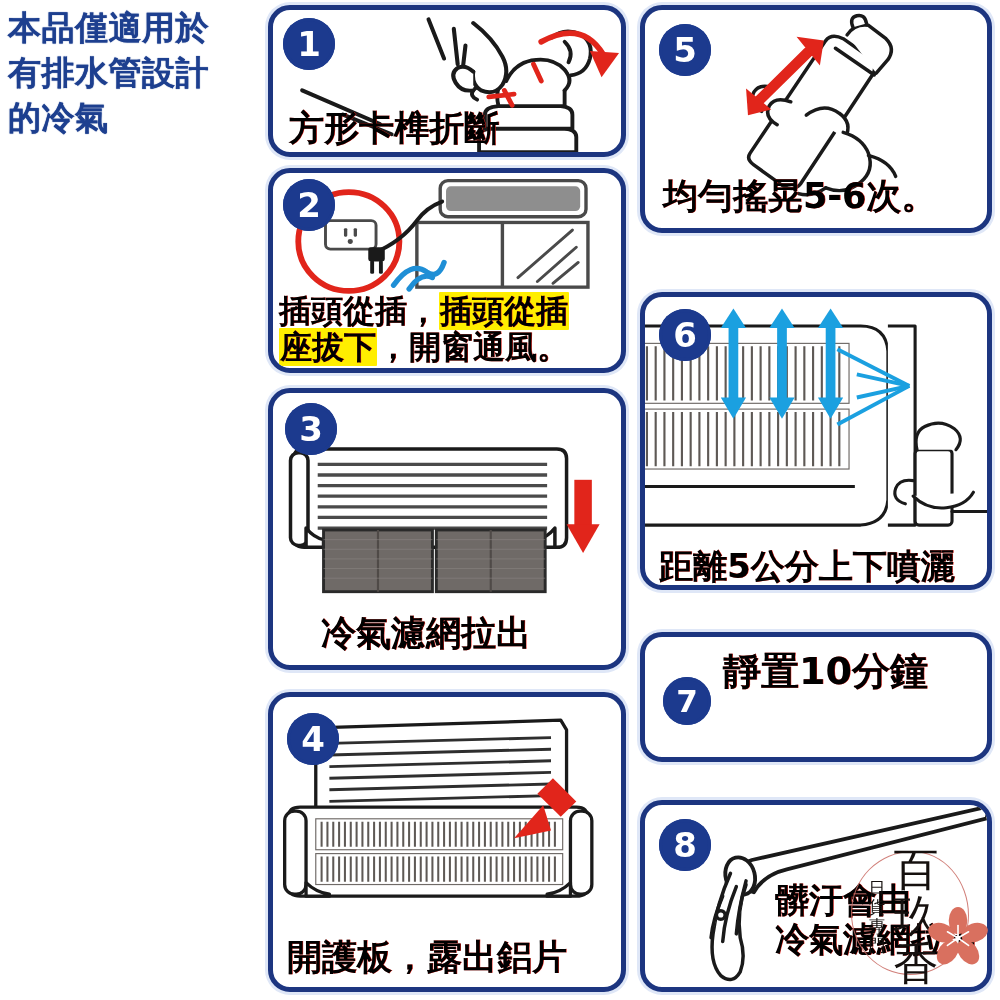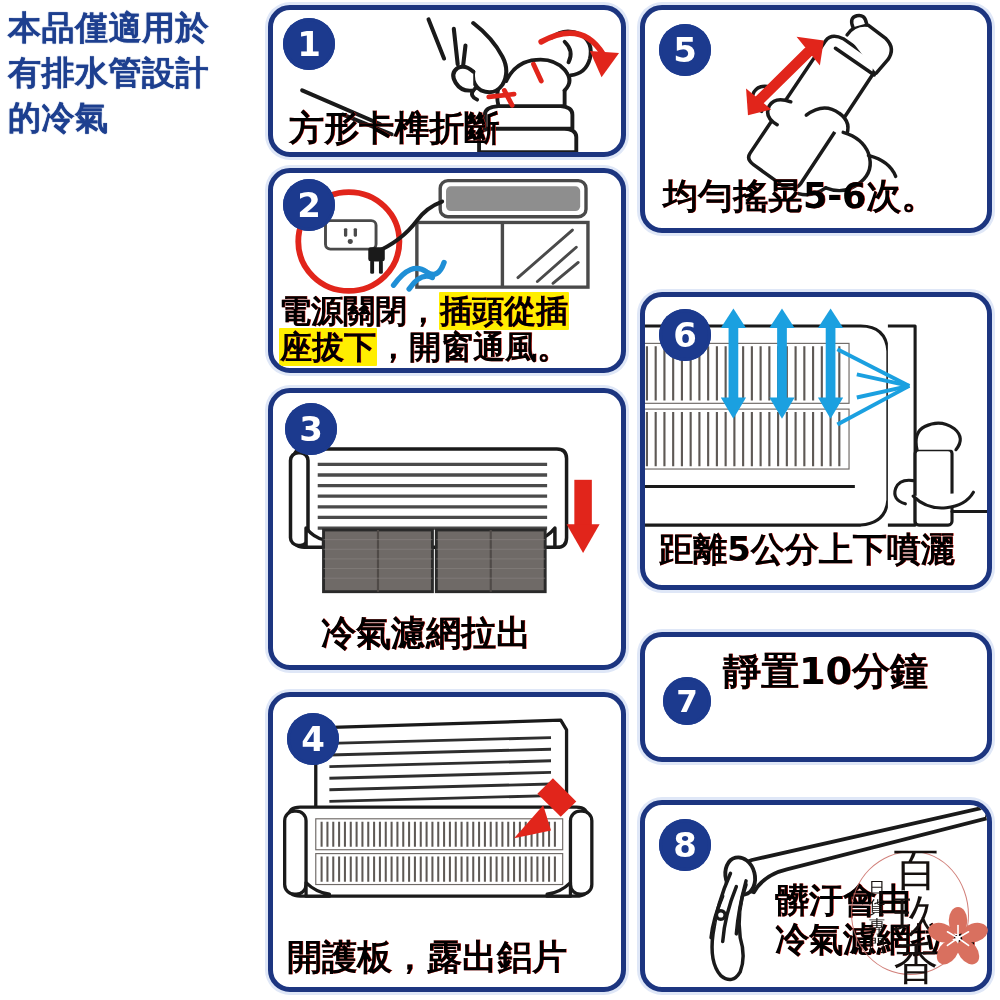--- a/index.html
+++ b/index.html
@@ -240,21 +240,21 @@
           <rect x="100" y="92" width="4" height="14" rx="1.5"></rect>
           <rect x="109" y="92" width="4" height="14" rx="1.5"></rect>
         </g>
       </svg>
     </div>
     <div class="badge sz-lg" style="left:10px; top:6px;">
       <span class="num">2</span>
     </div>
     <div class="caption" style="left:6px; bottom:2px; font-size:32px; line-height:1.12;">
       <span class="cap-line">
-        <span>電源關閉，</span><span class="hl">插頭從插</span>
+        <span>插頭從插，</span><span class="hl">插頭從插</span>
       </span>
       <span class="cap-line">
         <span class="hl">座拔下</span><span>，開窗通風。</span>
       </span>
     </div>
   </div>
 
   <div class="panel" style="left:268px; top:388px; width:358px; height:282px;">
     <div class="art">
       <svg viewBox="0 0 358 282" preserveAspectRatio="none">
@@ -571,21 +571,21 @@
           <path d="M280 158 Q276 140 288 134 Q304 126 318 136 Q330 146 320 158"></path>
           <path d="M276 190 Q262 188 258 198 Q254 210 268 214"></path>
           <path d="M276 206 Q290 220 310 218 Q330 216 338 202"></path>
           <path d="M316 222 L352 222"></path>
         </g>
       </svg>
     </div>
     <div class="badge sz-lg" style="left:14px; top:12px;">
       <span class="num">6</span>
     </div>
-    <div class="caption" style="left:14px; bottom:17px; font-size:34px; line-height:1.08;">
+    <div class="caption" style="left:14px; bottom:0; font-size:34px; line-height:1.08;">
       <span class="cap-line">距離5公分上下噴灑</span>
     </div>
   </div>
 
   <div class="panel" style="left:640px; top:632px; width:352px; height:130px;">
     <div class="badge sz-md" style="left:18px; top:40px;">
       <span class="num">7</span>
     </div>
     <div class="caption" style="left:78px; top:12px; font-size:38px; line-height:1.16;text-align:center;">
       <span class="cap-line">靜置10分鐘</span>

